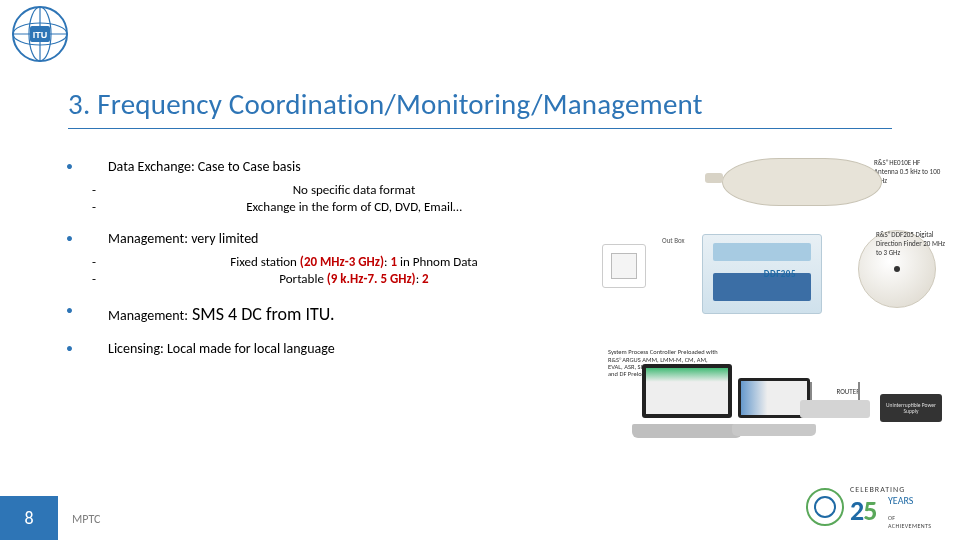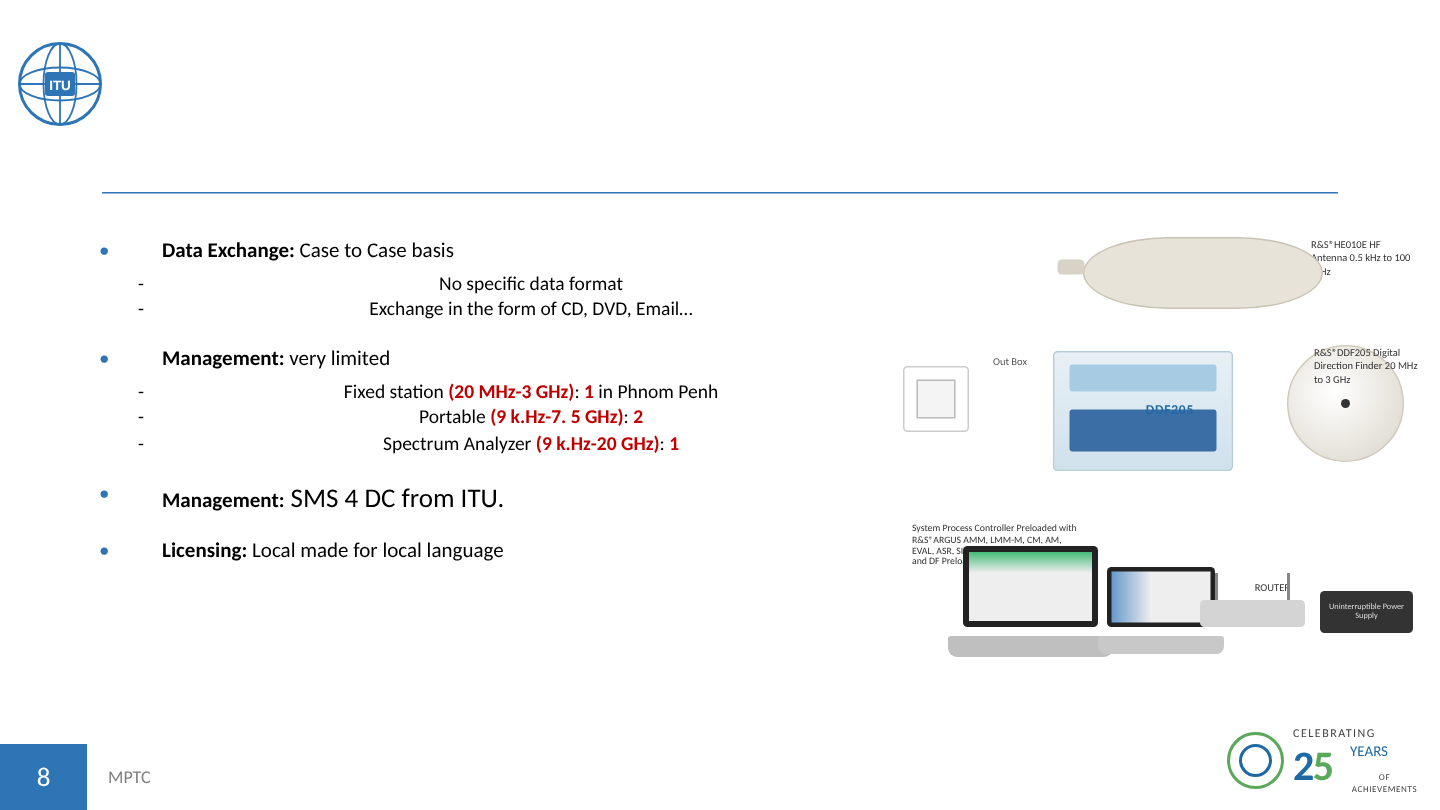--- a/index.html
+++ b/index.html
@@ -1,32 +1,32 @@
 <!DOCTYPE html>
 <html><head>
 <meta charset="utf-8">
 <style>
   * { box-sizing: border-box; margin: 0; padding: 0; }
   html, body { width: 960px; height: 540px; font-family: "Segoe UI", Calibri, Arial, sans-serif; background: #fff; color: #000; overflow: hidden; }
   .slide { position: relative; width: 960px; height: 540px; }
 
   
-  .itu-logo { position: absolute; top: 24px; left: 8px; width: 64px; height: 64px; }
+  .itu-logo { position: absolute; top: 2px; left: 8px; width: 64px; height: 64px; }
   .itu-logo svg { width: 100%; height: 100%; }
 
   
   .title { position: absolute; top: 86px; left: 68px; font-size: 29px; font-weight: 400; color: #2E75B6; letter-spacing: 0.2px; }
   .title-underline { position: absolute; top: 128px; left: 68px; width: 824px; height: 1px; background: #2E75B6; }
 
   
   .content { position: absolute; top: 158px; left: 80px; width: 520px; font-size: 14px; line-height: 1.35; }
   .content .l1 { margin-top: 14px; position: relative; }
   .content .l1:first-child { margin-top: 0; }
   .content .l1::before { content: "•"; position: absolute; left: -14px; top: 0; color: #2E75B6; font-size: 14px; }
-  .l1-lead { font-weight: 700; padding-left: 28px; }
+  .l1-lead { font-weight: 400; padding-left: 28px; }
   .l1-txt { font-weight: 400; }
   .sub { margin-top: 4px; }
   .sub .l2 { position: relative; padding-left: 28px; font-size: 13px; text-align: center; }
   .sub .l2::before { content: "-"; position: absolute; left: 12px; top: 0; }
   .hlg { color: #C00000; font-weight: 700; }
   .paren { color: #C00000; font-weight: 700; }
 
   
   .diagram { position: absolute; top: 158px; right: 18px; width: 340px; height: 290px; border: 0; }
   .dg-antenna { position: absolute; top: 0; right: 60px; width: 160px; height: 48px; border-radius: 50%/70%; background: #e7e3d8; border: 1px solid #c8c3b4; }
@@ -56,21 +56,21 @@
   .dg-router::before { left:10px; } .dg-router::after { right:10px; }
   .dg-routerlbl { position:absolute; bottom:52px; right:82px; font-size:7px; color:#333; }
   .dg-ups { position:absolute; bottom:26px; right:0; width:62px; height:28px; background:#333; border-radius:3px; }
   .dg-upslbl { position:absolute; bottom:34px; right:2px; font-size:5.5px; color:#ddd; width:58px; text-align:center;}
 
   
   .pagenum-box { position:absolute; left:0; bottom:0; width:58px; height:44px; background:#2E75B6; color:#fff; font-size:18px; display:flex; align-items:center; justify-content:center; }
   .footer-txt { position:absolute; left:72px; bottom:14px; font-size:12px; color:#7f7f7f; }
 
   
-  .badge25 { position:absolute; right:14px; bottom:10px; width:128px; height:46px;text-align:center; }
+  .badge25 { position:absolute; right:26px; bottom:10px; width:128px; height:46px; }
   .badge25 .wreath { position:absolute; left:0; top:4px; width:38px; height:38px; border:2px solid #5aa85a; border-radius:50%; }
   .badge25 .wreath::after{ content:""; position:absolute; inset:6px; border:2px solid #1f6aa5; border-radius:50%; }
   .badge25 .celebr { position:absolute; left:44px; top:0; font-size:8px; letter-spacing:1px; color:#444; }
   .badge25 .n25 { position:absolute; left:44px; top:9px; font-size:28px; font-weight:800; letter-spacing:-1px;}
   .badge25 .n25 .d2{ color:#1f6aa5;} .badge25 .n25 .d5{ color:#5aa85a;}
   .badge25 .yrs { position:absolute; left:82px; top:12px; font-size:10px; font-weight:400; color:#1f6aa5; line-height:1;}
   .badge25 .ofa { position:absolute; left:82px; top:30px; font-size:6px; color:#444; letter-spacing:0.4px;}
 </style>
 </head>
 <body>
@@ -82,38 +82,38 @@
       <circle cx="32" cy="32" r="27" fill="none" stroke="#2E75B6" stroke-width="2"></circle>
       <ellipse cx="32" cy="32" rx="27" ry="11" fill="none" stroke="#2E75B6" stroke-width="1.2"></ellipse>
       <ellipse cx="32" cy="32" rx="11" ry="27" fill="none" stroke="#2E75B6" stroke-width="1.2"></ellipse>
       <line x1="5" y1="32" x2="59" y2="32" stroke="#2E75B6" stroke-width="1.2"></line>
       <line x1="32" y1="5" x2="32" y2="59" stroke="#2E75B6" stroke-width="1.2"></line>
       <rect x="22" y="24" width="20" height="16" rx="2" fill="#2E75B6"></rect>
       <text x="32" y="36" text-anchor="middle" font-size="9" font-weight="700" fill="#fff" font-family="Arial">ITU</text>
     </svg>
   </div>
 
+  <div class="title">3. Frequency Coordination/Monitoring/Management</div>
   <div class="title-underline"></div>
 
   <div class="content">
 
     <div class="l1">
       <span class="l1-lead">Data Exchange:</span><span class="l1-txt"> Case to Case basis</span>
       <div class="sub">
         <div class="l2">No specific data format</div>
         <div class="l2">Exchange in the form of CD, DVD, Email…</div>
       </div>
     </div>
 
     <div class="l1">
       <span class="l1-lead">Management:</span><span class="l1-txt"> very limited</span>
       <div class="sub">
-        <div class="l2"><span>Fixed station </span><span class="paren">(20 MHz-3 GHz)</span><span>: </span><span class="hlg">1</span><span> in Phnom Penh</span></div>
+        <div class="l2"><span>Fixed station </span><span class="paren">(20 MHz-3 GHz)</span><span>: </span><span class="hlg">1</span><span> in Phnom Data</span></div>
         <div class="l2"><span>Portable </span><span class="paren">(9 k.Hz-7. 5 GHz)</span><span>: </span><span class="hlg">2</span></div>
-        <div class="l2"><span>Spectrum Analyzer </span><span class="paren">(9 k.Hz-20 GHz)</span><span>: </span><span class="hlg">1</span></div>
       </div>
     </div>
 
     <div class="l1">
       <span class="l1-lead">Management:</span><span class="l1-txt" style="font-size:18px"> SMS 4 DC from ITU.</span>
     </div>
 
     <div class="l1">
       <span class="l1-lead">Licensing:</span><span class="l1-txt"> Local made for local language</span>
     </div>

